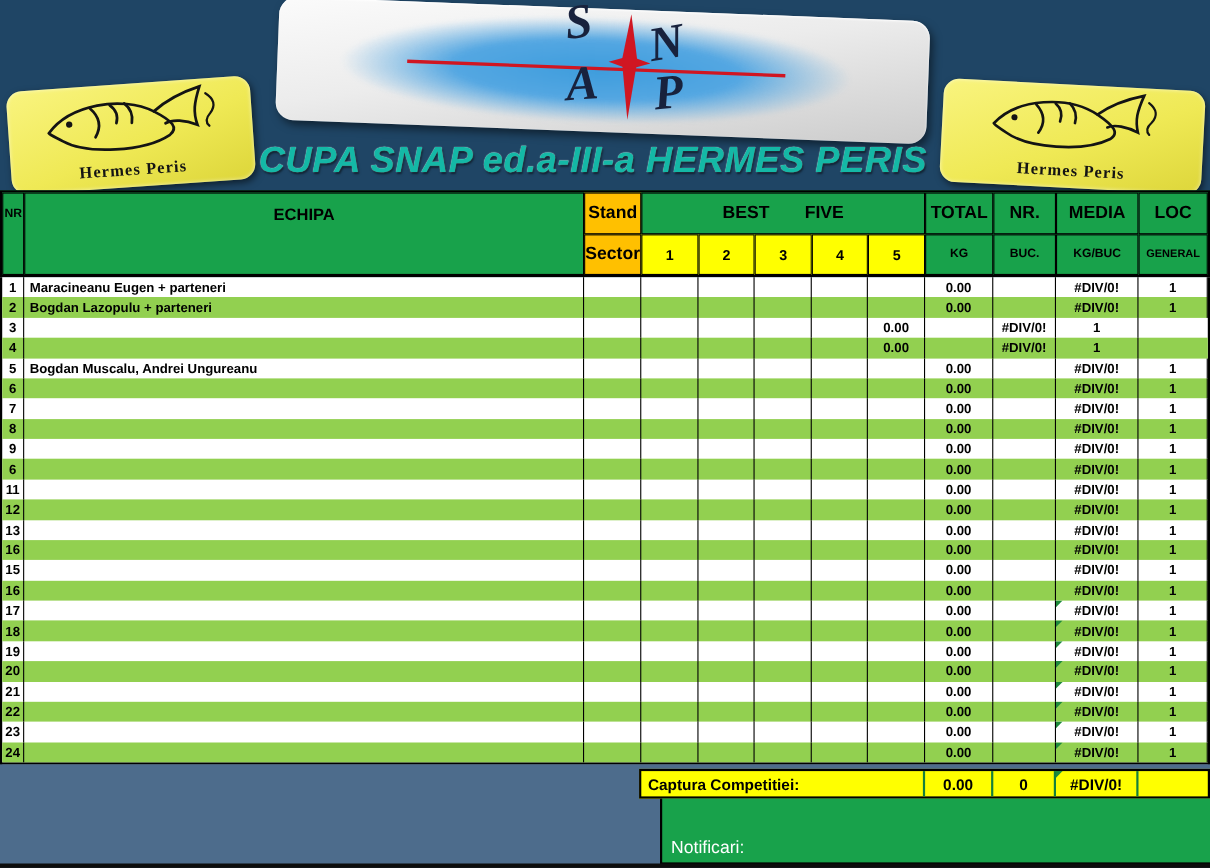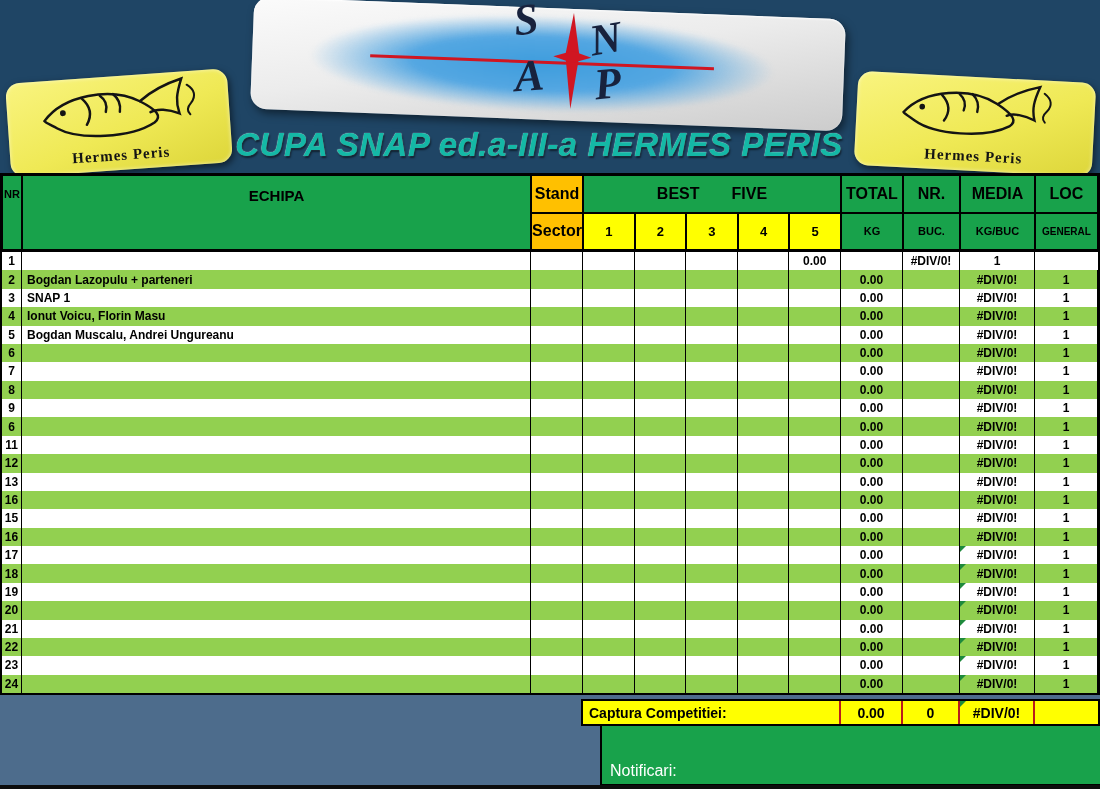--- a/index.html
+++ b/index.html
@@ -64,21 +64,21 @@
   .err-tri{position:absolute;left:0;top:0;width:0;height:0;
            border-top:6px solid #1e8a3c;border-right:6px solid transparent;}
 
   
   .bottom-band{position:absolute;left:0;top:695px;width:1100px;height:94px;background:var(--slate,#4D6C8C);}
   .base-strip{position:absolute;left:0;top:785px;width:1100px;height:4px;background:#0c0c0c;}
 
   .summary-row{position:absolute;left:581px;top:699px;width:519px;height:27px;box-sizing:border-box;
          border:2px solid #000;display:grid;grid-template-columns:258px 62px 57px 75px 63px;
          background:var(--yellow,#FFFF00);}
-  .scell{border-right:2px solid #b91c1c;display:flex;align-items:center;justify-content:center;
+  .scell{border-right:2px solid #15803d;display:flex;align-items:center;justify-content:center;
          font-size:14px;font-weight:700;color:#000;position:relative;}
   .scell:last-child{border-right:0;}
   .scell.label{justify-content:flex-start;padding-left:6px;font-size:14px;}
   .notif-block{position:absolute;left:581px;top:726px;width:519px;height:60px;box-sizing:border-box;
          border:2px solid #000;border-top:0;background:var(--green_dark,#18A24B);
          display:flex;align-items:flex-end;justify-content:space-between;
          padding:0 6px 4px 8px;margin-left:19px;}
   .notif-label{color:#fff;font-size:16px;}
   .notif-note{color:#fff;font-size:12.5px;}
 </style>
@@ -156,20 +156,21 @@
     <div class="hcell yellowc">5</div>
     <div class="hcell small">KG</div>
     <div class="hcell small">BUC.</div>
     <div class="hcell small">KG/BUC</div>
     <div class="hcell tiny">GENERAL</div>
   </div>
 
   <div class="tbody">
       <div class="trow white">
         <div class="cell col-nr">1</div>
+        <div class="cell col-echipa">Maracineanu Eugen + parteneri</div>
         <div class="cell col-stand"></div>
         <div class="cell col-c1"></div>
         <div class="cell col-c2"></div>
         <div class="cell col-c3"></div>
         <div class="cell col-c4"></div>
         <div class="cell col-c5"></div>
         <div class="cell col-total">0.00</div>
         <div class="cell col-buc"></div>
         <div class="cell col-media">#DIV/0!</div>
         <div class="cell col-loc">1</div>
@@ -183,35 +184,33 @@
         <div class="cell col-c3"></div>
         <div class="cell col-c4"></div>
         <div class="cell col-c5"></div>
         <div class="cell col-total">0.00</div>
         <div class="cell col-buc"></div>
         <div class="cell col-media">#DIV/0!</div>
         <div class="cell col-loc">1</div>
       </div>
       <div class="trow white">
         <div class="cell col-nr">3</div>
-        <div class="cell col-echipa">SNAP 1</div>
         <div class="cell col-stand"></div>
         <div class="cell col-c1"></div>
         <div class="cell col-c2"></div>
         <div class="cell col-c3"></div>
         <div class="cell col-c4"></div>
         <div class="cell col-c5"></div>
         <div class="cell col-total">0.00</div>
         <div class="cell col-buc"></div>
         <div class="cell col-media">#DIV/0!</div>
         <div class="cell col-loc">1</div>
       </div>
       <div class="trow green">
         <div class="cell col-nr">4</div>
-        <div class="cell col-echipa">Ionut Voicu, Florin Masu</div>
         <div class="cell col-stand"></div>
         <div class="cell col-c1"></div>
         <div class="cell col-c2"></div>
         <div class="cell col-c3"></div>
         <div class="cell col-c4"></div>
         <div class="cell col-c5"></div>
         <div class="cell col-total">0.00</div>
         <div class="cell col-buc"></div>
         <div class="cell col-media">#DIV/0!</div>
         <div class="cell col-loc">1</div>

